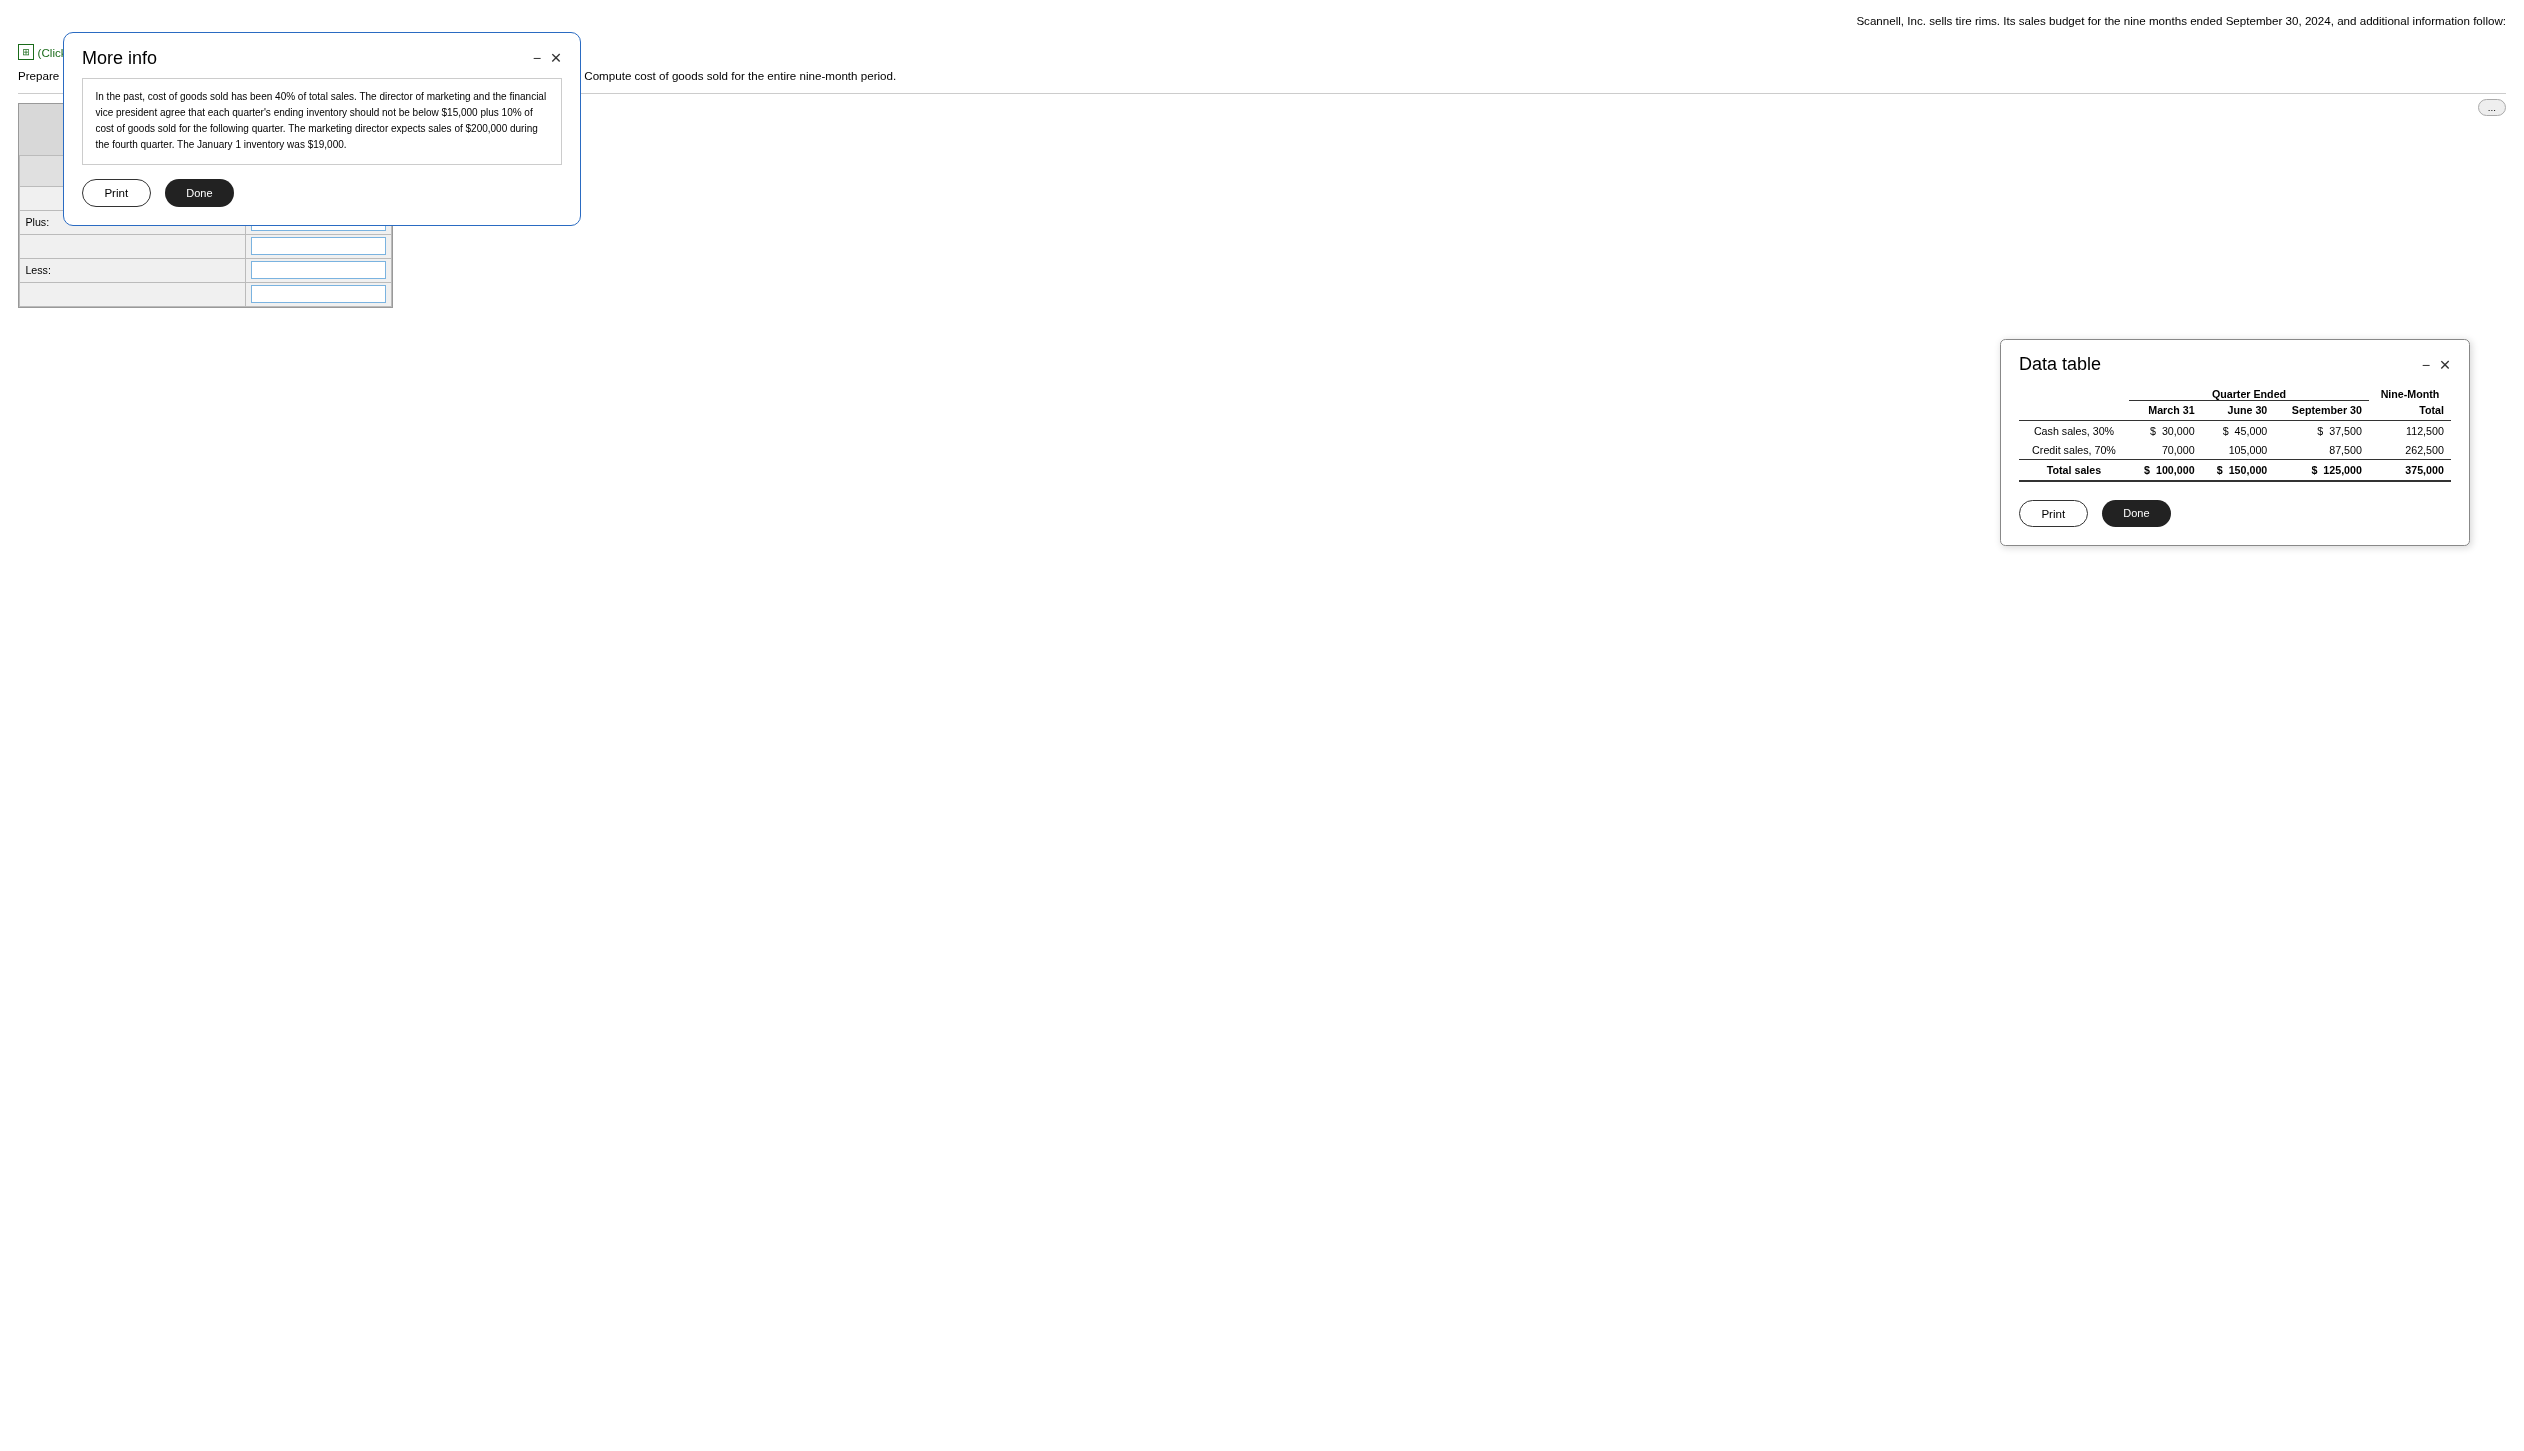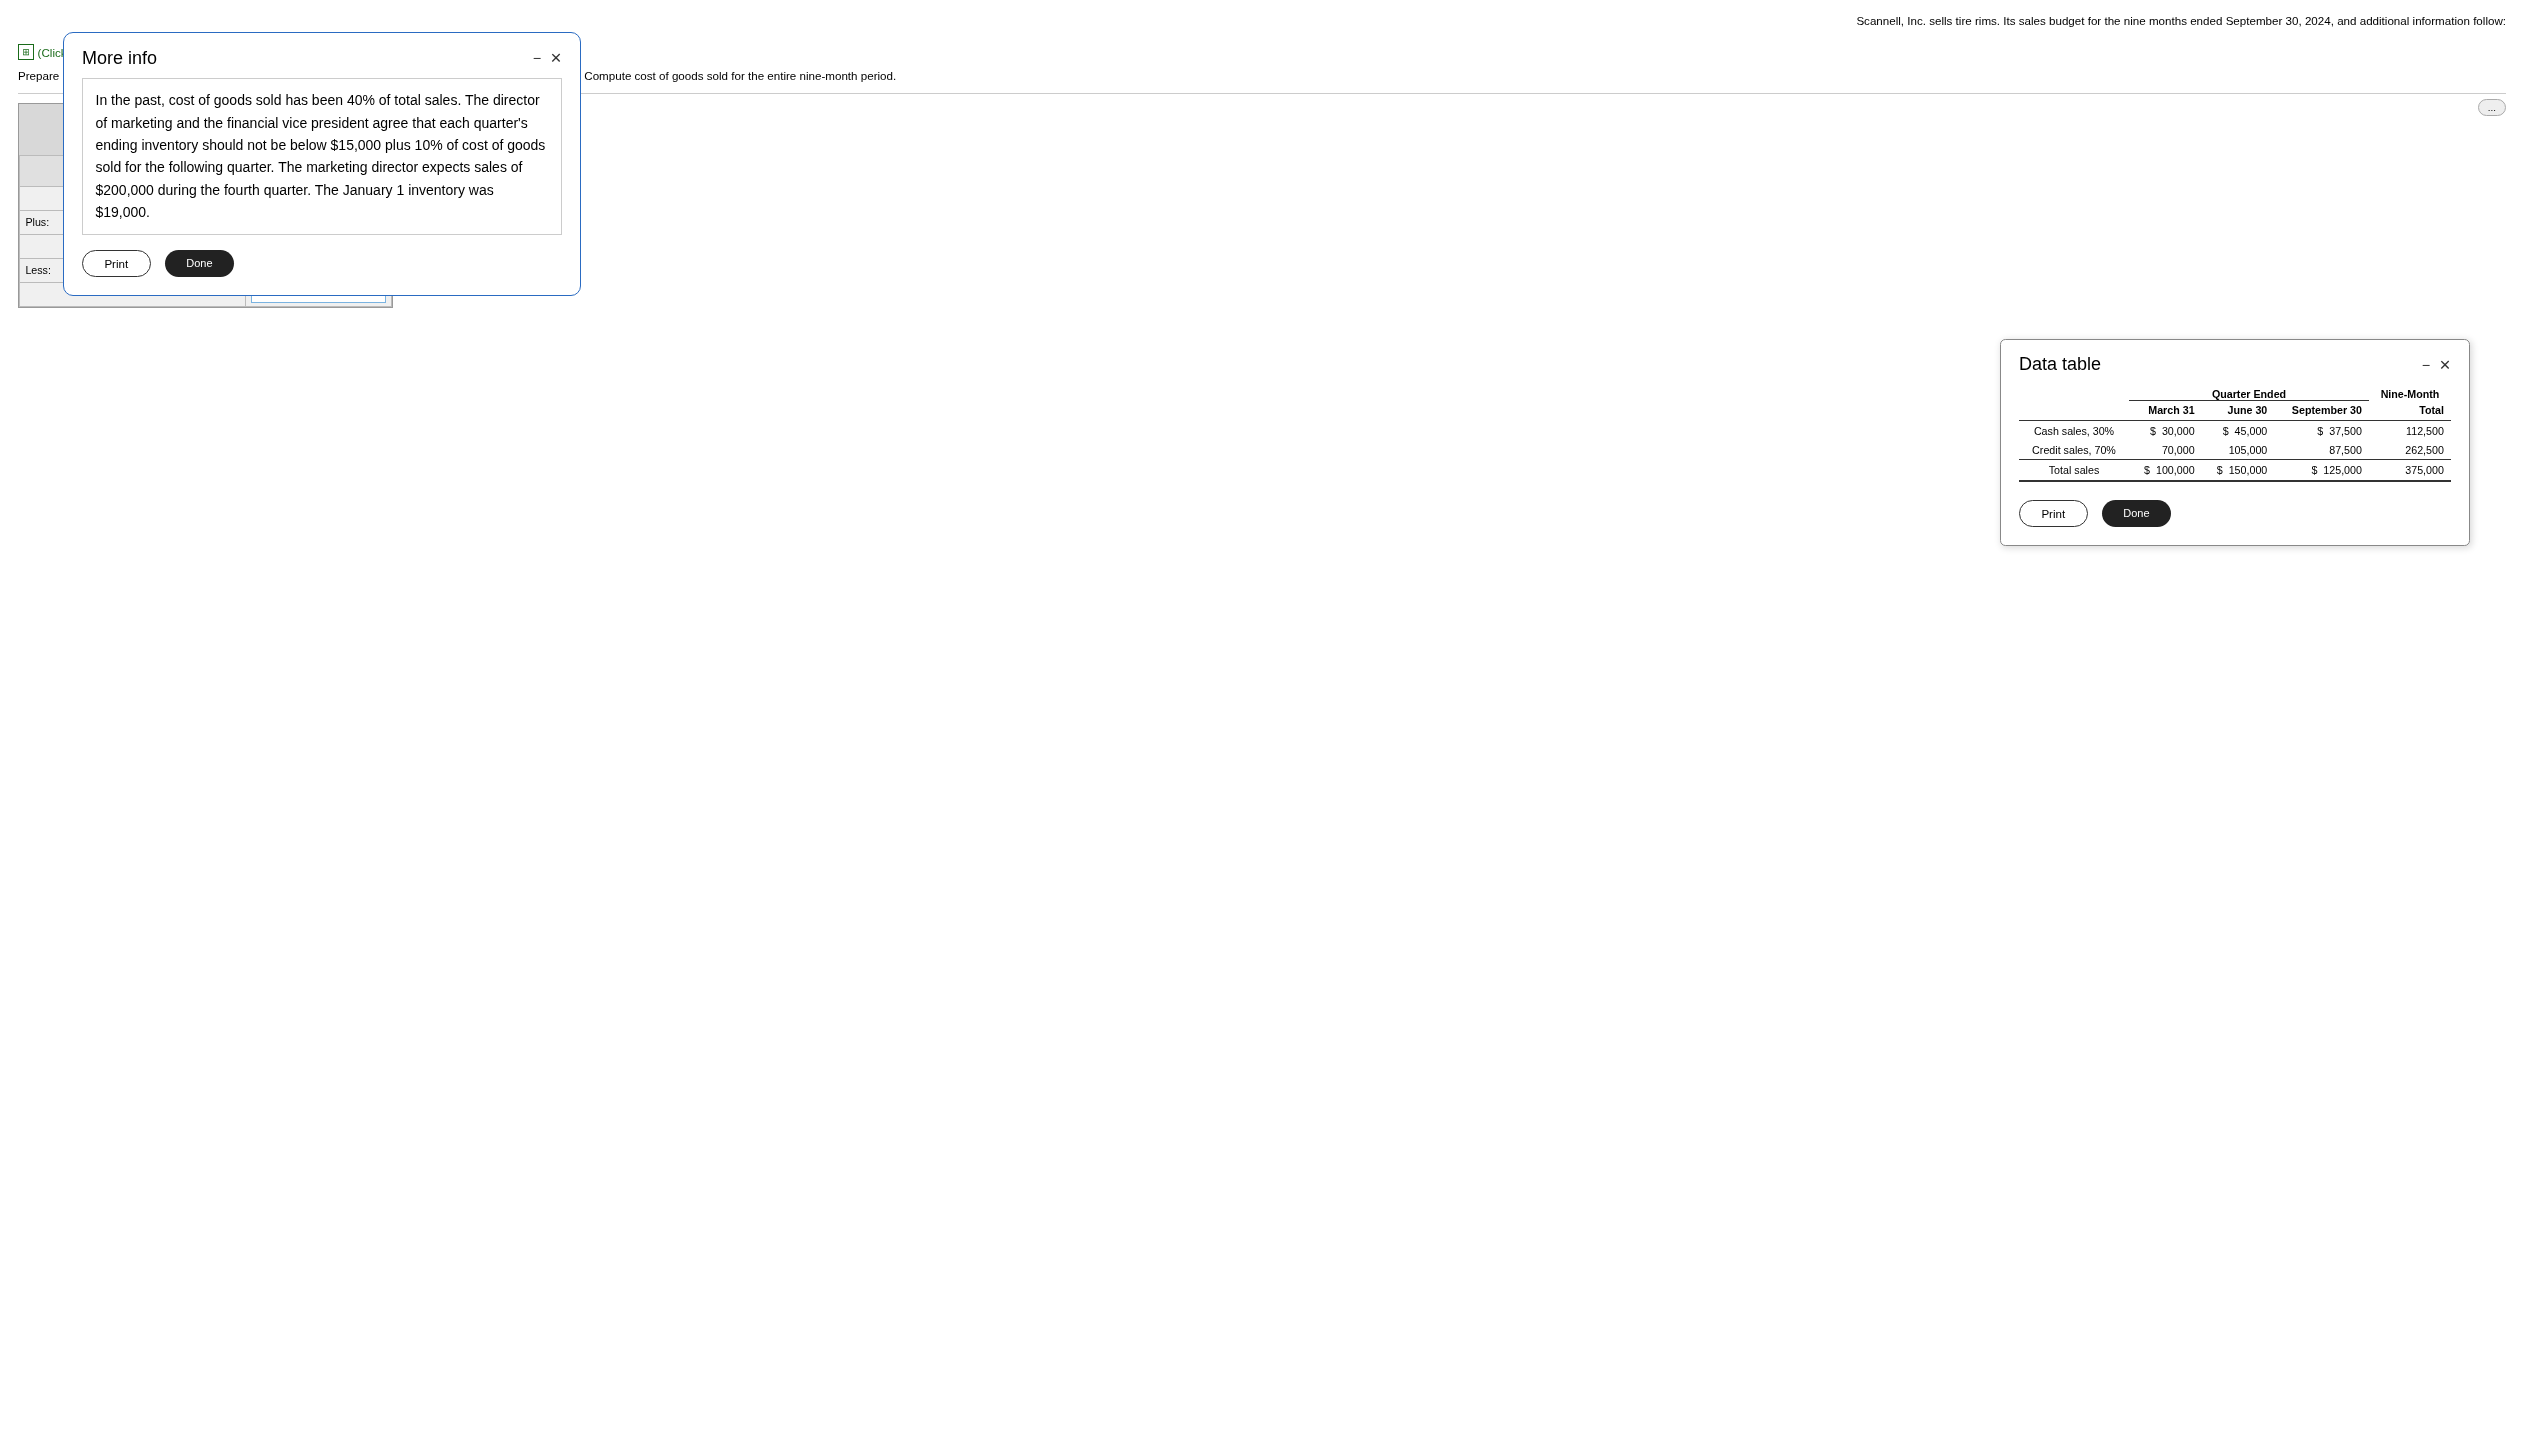--- a/index.html
+++ b/index.html
@@ -104,21 +104,21 @@
       margin-bottom: 9px;
     }
     .dialog-title { font-size: 18px; font-weight: normal; }
     .dialog-controls { display: flex; gap: 9px; align-items: center; }
     .dialog-btn-min, .dialog-btn-close {
       background: none; border: none; font-size: 14.3px; cursor: pointer; color: #333;
     }
     .dialog-content-box {
       border: 0.9px solid #ccc;
       padding: 10.7px 12.5px;
-      font-size: 14px;
+      font-size: 10px;
       line-height: 1.6;
       margin-bottom: 14.3px;
       background: #fff;
     }
     .dialog-actions {
       display: flex;
       gap: 14.3px;
     }
     .btn-print {
       border: 1.3px solid #333;
@@ -148,21 +148,21 @@
     .data-tbl th, .data-tbl td {
       padding: 3.6px 7.1px;
       text-align: right;
     }
     .data-tbl th { border-bottom: 1.3px solid #333; font-weight: bold; }
     .data-tbl td:first-child { text-align: center; }
     .data-tbl th:first-child { text-align: left; }
     .data-tbl .group-header th {
       border-bottom: none; padding-bottom: 0; text-align: center;
     }
-    .total-row td { border-top: 1.3px solid #333; border-bottom: 2.7px double #333; font-weight: normal; }
+    .total-row td { border-top: 1.3px solid #333; border-bottom: 2.7px double #333; font-weight: bold; }
     .col-header-row th { border-bottom: 1.3px solid #333; }
 
     .page-wrapper { position: relative; min-height: 804px; }
   </style>
 </head>
 <body>
 
 <div class="page-wrapper">
 
   <p class="intro-text">Scannell, Inc. sells tire rims. Its sales budget for the nine months ended September 30, 2024, and additional information follow:</p>

